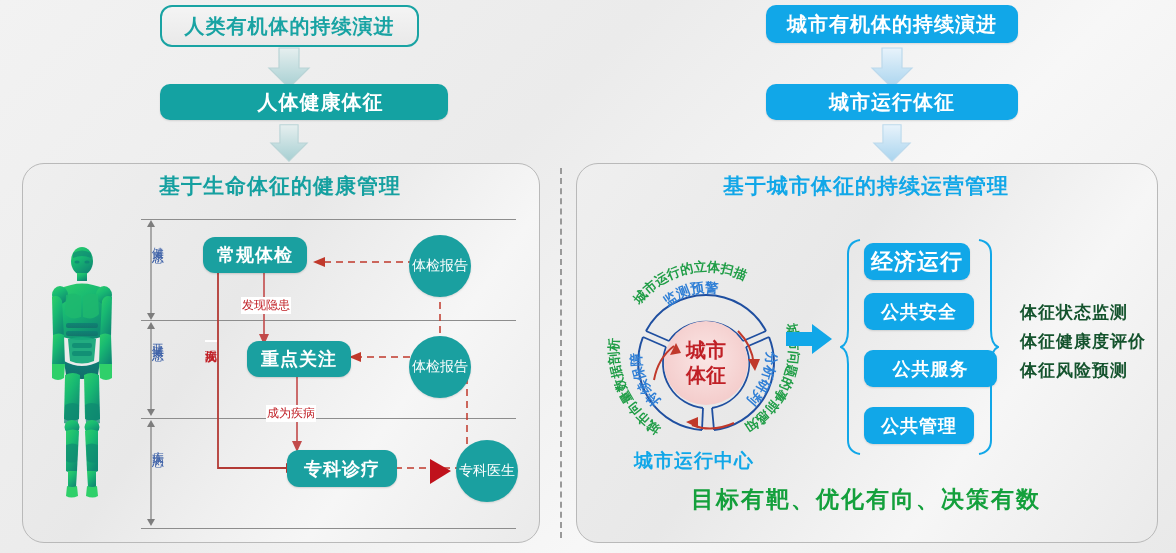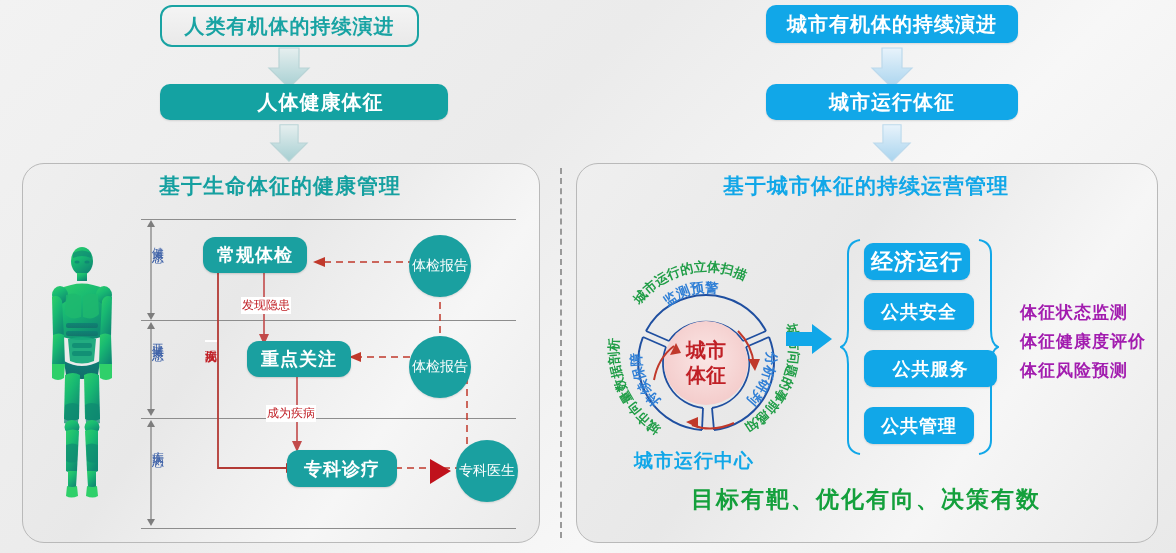--- a/index.html
+++ b/index.html
@@ -78,21 +78,21 @@
     writing-mode:vertical-rl;text-orientation:upright;line-height:1;
     padding:1px 0;
   }
 
   
   .blue-box{
     background:#11A7E8;border-radius:9px;color:#fff;font-weight:bold;
     display:flex;align-items:center;justify-content:center;letter-spacing:1px;
     box-shadow:0 1px 2px rgba(0,0,0,.13);
   }
-  .green-line{color:#a21caf;font-weight:bold;letter-spacing:1px;}
+  .green-line{color:#14532d;font-weight:bold;letter-spacing:1px;}
   .tagline{color:#14a03c;font-weight:bold;letter-spacing:2px;}
   .center-label{color:#11A7E8;font-weight:bold;letter-spacing:1px;}
 </style>
 </head>
 <body>
 
 <div class="stage">
 
   <div class="abs pill-outline" style="left:160px;top:5px;width:255px;height:38px;font-size:20px;">人类有机体的持续演进</div>
 

